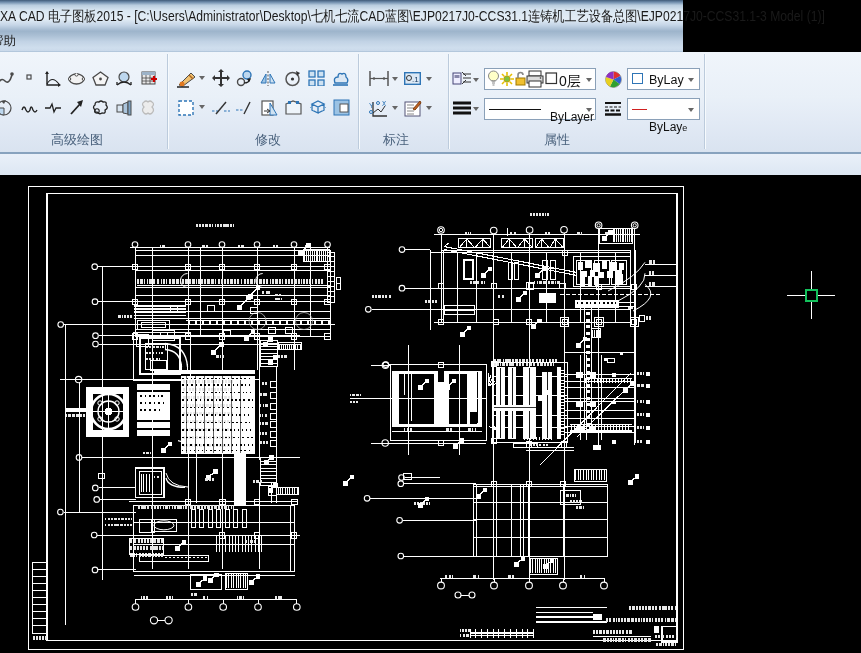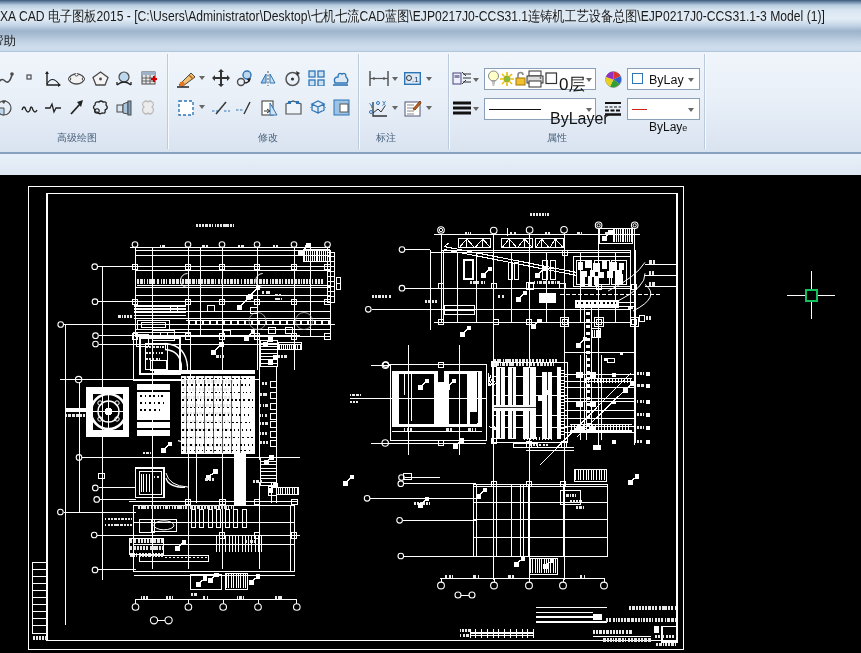--- a/index.html
+++ b/index.html
@@ -1,40 +1,40 @@
 <!DOCTYPE html>
 <html><head><meta charset="utf-8"><style>
 *{margin:0;padding:0;box-sizing:border-box}
 body{width:861px;height:653px;overflow:hidden;font-family:"Liberation Sans",sans-serif;background:#000}
-.topchrome{position:absolute;left:0;top:0;width:861px;height:52px;
+.topchrome{position:absolute;left:0;top:0;width:683px;height:52px;
  background:linear-gradient(#3f5a78 0%,#6e8cab 4%,#b9cddf 10%,#d9e6f1 20%,#e3edf6 36%,#c6d6e7 48%,#9db4cb 60%,#aabfd4 68%,#c2d3e5 80%,#cfdeed 92%,#cad9ea 98%,#9eb6cf 100%);}
 .titletext{position:absolute;left:0px;top:7px;font-size:14.5px;color:#1a1a1a;white-space:nowrap;transform:scaleX(0.837);transform-origin:0 50%}
 .menuitem{position:absolute;left:-9px;top:33px;font-size:12.5px;color:#222}
 .ribbon{position:absolute;left:0;top:52px;width:861px;height:100px;
  background:linear-gradient(#f0f5fb 0%,#e9f0f8 45%,#e2eaf5 70%,#d9e3f0 100%);}
 .ribbon .sep{position:absolute;top:2px;height:95px;width:1px;background:#bccbdc;box-shadow:1px 0 0 #f6fafd}
-.glabel{position:absolute;top:79px;font-size:10px;color:#49617c;transform:translateX(-50%)}
+.glabel{position:absolute;top:79px;font-size:13px;color:#49617c;transform:translateX(-50%)}
 .ribbonedge{position:absolute;left:0;top:152.2px;width:861px;height:2.2px;background:#87a2be}
 .strip{position:absolute;left:0;top:154.4px;width:861px;height:20.6px;
  background:linear-gradient(#e9f0f9,#dde7f3)}
 .canvas{position:absolute;left:0;top:175px;width:861px;height:478px;background:#000}
 .ico{position:absolute}
 </style></head><body>
 <div class="topchrome">
     <div class="titletext">XA CAD 电子图板2015 - [C:\Users\Administrator\Desktop\七机七流CAD蓝图\EJP0217J0-CCS31.1连铸机工艺设备总图\EJP0217J0-CCS31.1-3 Model (1)]</div>
     <div class="menuitem">帮助</div>
   </div>
 <div class="ribbon">
 <div class="sep" style="left:167px"></div>
 <div class="sep" style="left:358px"></div>
 <div class="sep" style="left:448px"></div>
 <div class="sep" style="left:704px"></div>
 <div class="glabel" style="left:77px">高级绘图</div>
 <div class="glabel" style="left:268px">修改</div>
-<div class="glabel" style="left:386px">标注</div>
+<div class="glabel" style="left:396px">标注</div>
 <div class="glabel" style="left:557px">属性</div>
 <svg class="ico" style="left:-3px;top:19px" width="18" height="16" viewBox="0 0 18 16">
       <path d="M1 13 Q4 6 8 10 Q12 14 15 4" stroke="#4a4a4a" fill="none" stroke-width="1.6"></path>
       <circle cx="15" cy="3" r="1.8" fill="#4a4a4a"></circle>
     </svg>
 <svg class="ico" style="left:25px;top:21px" width="8" height="8" viewBox="0 0 8 8">
       <rect x="2" y="2" width="4" height="4" fill="none" stroke="#4a4a4a" stroke-width="1.2"></rect>
     </svg>
 <svg class="ico" style="left:44px;top:19px" width="18" height="16" viewBox="0 0 18 16">
       <path d="M3 1 L3 14 L16 14" stroke="#222" fill="none" stroke-width="1.4"></path>
@@ -208,41 +208,41 @@
     </svg>
 <svg class="ico" style="left:526px;top:18px" width="19" height="18" viewBox="0 0 19 18">
       <rect x="3" y="1" width="12" height="5" fill="#fff" stroke="#333"></rect>
       <rect x="1" y="6" width="16" height="7" fill="#ddd" stroke="#333"></rect>
       <rect x="3" y="11" width="12" height="6" fill="#fff" stroke="#333"></rect>
       <circle cx="14.5" cy="8" r="0.8" fill="#333"></circle>
     </svg>
 <svg class="ico" style="left:545px;top:20px" width="13" height="13" viewBox="0 0 13 13">
       <rect x="1" y="1" width="10.5" height="10.5" fill="#fff" stroke="#333" stroke-width="1.2"></rect>
     </svg>
-<div style="position:absolute;left:559px;top:20.5px;font-size:17px;color:#111">0层</div>
+<div style="position:absolute;left:559px;top:20.5px;font-size:14px;color:#111">0层</div>
 <div style="position:absolute;left:586px;top:26px;width:0;height:0;border-left:3.5px solid transparent;border-right:3.5px solid transparent;border-top:4px solid #666"></div>
 <svg class="ico" style="left:605px;top:19px" width="17" height="17" viewBox="0 0 17 17">
       <circle cx="8.5" cy="8.5" r="7.8" fill="#eee" stroke="#888"></circle>
       <path d="M8.5 8.5 L8.5 0.7 A7.8 7.8 0 0 1 15.3 5 Z" fill="#e03030"></path>
       <path d="M8.5 8.5 L15.3 5 A7.8 7.8 0 0 1 14.5 13 Z" fill="#3060d0"></path>
       <path d="M8.5 8.5 L14.5 13 A7.8 7.8 0 0 1 5 15.6 Z" fill="#30a030"></path>
       <path d="M8.5 8.5 L5 15.6 A7.8 7.8 0 0 1 1 6 Z" fill="#e8d020"></path>
       <path d="M8.5 8.5 L1 6 A7.8 7.8 0 0 1 8.5 0.7 Z" fill="#9030c0"></path>
     </svg>
 <div style="position:absolute;left:627px;top:16px;width:73px;height:22px;background:#fff;border:1px solid #8aa0b8"></div>
 <div style="position:absolute;left:632px;top:21px;width:11px;height:11px;border:1.5px solid #2e75b6"></div>
 <div style="position:absolute;left:649px;top:20.5px;font-size:12.5px;color:#111">ByLay</div>
 <div style="position:absolute;left:688px;top:26px;width:0;height:0;border-left:3.5px solid transparent;border-right:3.5px solid transparent;border-top:4px solid #666"></div>
 <svg class="ico" style="left:452px;top:48px" width="20" height="17" viewBox="0 0 20 17">
       <path d="M1 3 H19 M1 8 H19 M1 13 H19" stroke="#111" stroke-width="3"></path>
     </svg>
 <div style="position:absolute;left:473px;top:55px;width:0;height:0;border-left:3.5px solid transparent;border-right:3.5px solid transparent;border-top:4px solid #666"></div>
 <div style="position:absolute;left:484px;top:46px;width:112px;height:22px;background:#fff;border:1px solid #8aa0b8"></div>
 <div style="position:absolute;left:489px;top:56.5px;width:52px;height:1.4px;background:#111"></div>
-<div style="position:absolute;left:550px;top:58px;font-size:16px;color:#111">ByLayer</div>
+<div style="position:absolute;left:550px;top:58px;font-size:12px;color:#111">ByLayer</div>
 <div style="position:absolute;left:586px;top:56px;width:0;height:0;border-left:3.5px solid transparent;border-right:3.5px solid transparent;border-top:4px solid #666"></div>
 <svg class="ico" style="left:604px;top:49px" width="18" height="16" viewBox="0 0 18 16">
       <path d="M1 2 H17" stroke="#111" stroke-width="2"></path>
       <path d="M1 6 H17" stroke="#111" stroke-width="1" stroke-dasharray="3,1.5"></path>
       <path d="M1 9.5 H17" stroke="#111" stroke-width="2" stroke-dasharray="4,1.5"></path>
       <path d="M1 13.5 H17" stroke="#111" stroke-width="2.5"></path>
     </svg>
 <div style="position:absolute;left:627px;top:46px;width:73px;height:22px;background:#fff;border:1px solid #8aa0b8"></div>
 <div style="position:absolute;left:632px;top:56.5px;width:15px;height:1.6px;background:#d02020"></div>
 <div style="position:absolute;left:649px;top:68px;font-size:12px;color:#111">ByLay<span style="font-size:9px">e</span></div>

